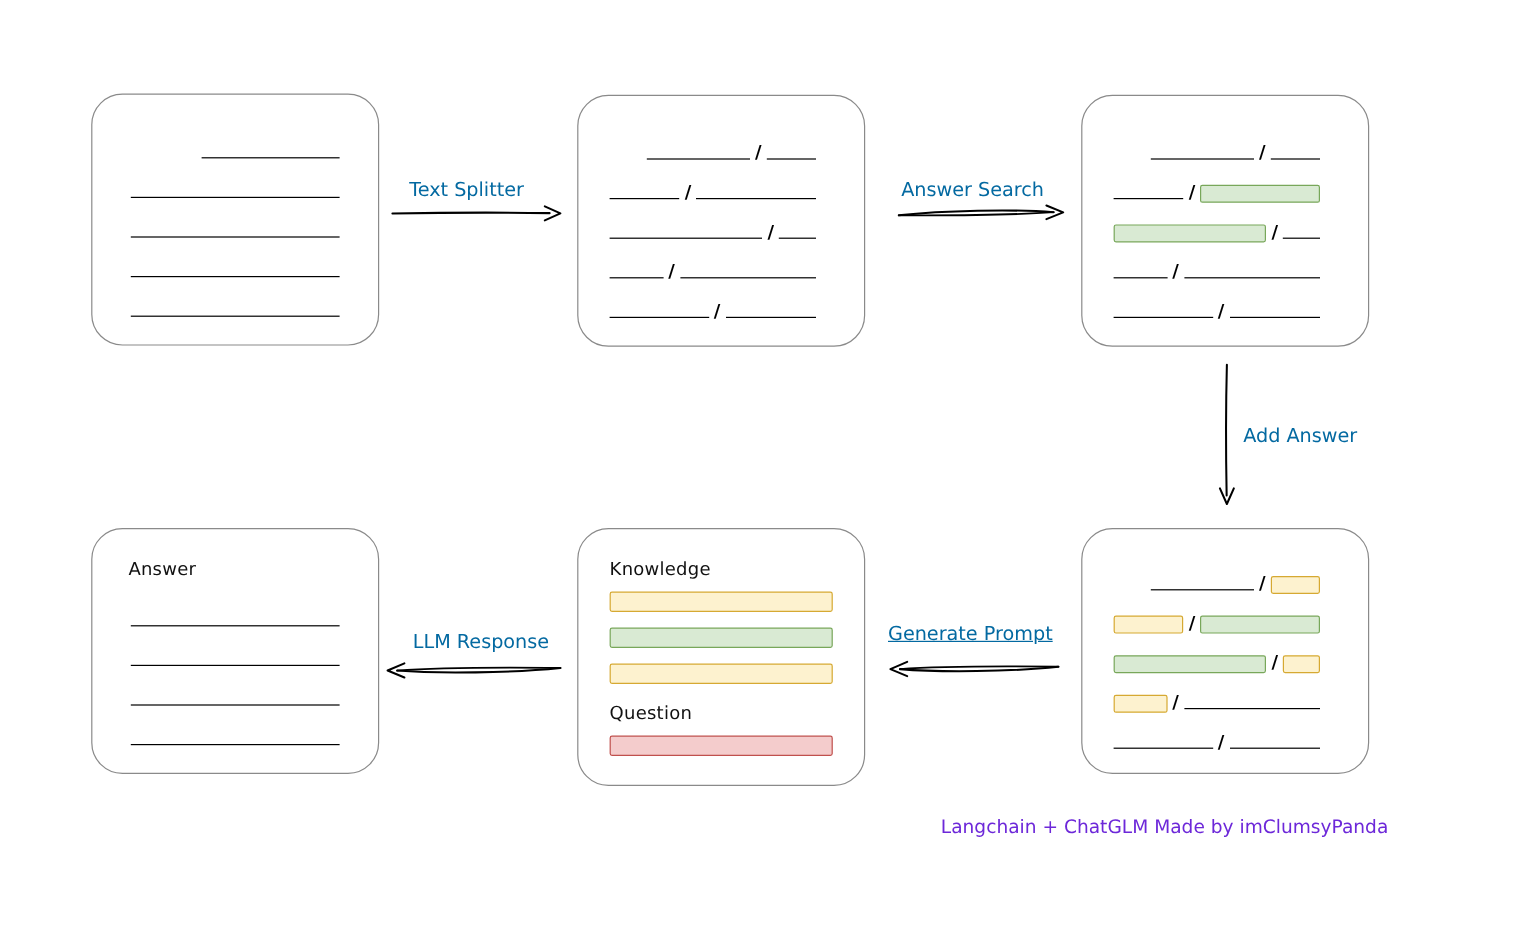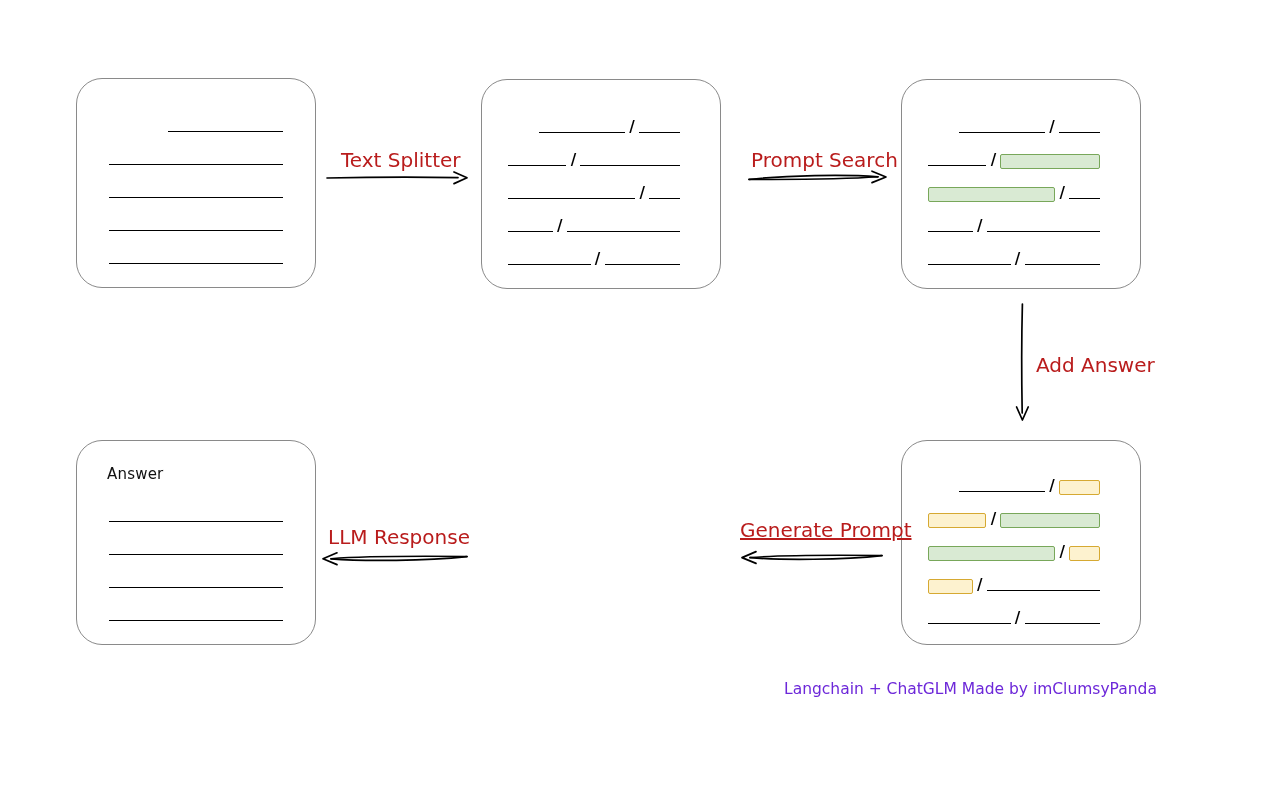--- a/index.html
+++ b/index.html
@@ -63,23 +63,23 @@
     letter-spacing:.2px;
     color:#111;
     white-space:nowrap;
   }
 
   
   .arrow{position:absolute;}
   .arrow svg{display:block;overflow:visible;}
   .arrow-label{
     position:absolute;
-    font-size:20px;
+    font-size:16px;
     white-space:nowrap;
-    color:#b91c1c;
+    color:#0369a1;
   }
 
   .footer{
     position:absolute;
     font-size:15.5px;
     white-space:nowrap;
     color:#6d28d9;
   }
 </style>
 </head>
@@ -194,20 +194,32 @@
           <span class="seg line" style="width: 113.52px;"></span>
         </div>
         <div class="row" style="top: 170px; left: 26px; right: 26px;">
           <span class="seg line" style="width: 82.56px;"></span>
           <span class="slash">/</span>
           <span class="seg line" style="width: 75.68px;"></span>
         </div>
       </div>
   </div>
 
+  <div class="card" id="card-prompt">
+    <div class="card-label" style="left:26px;top:24px;">Knowledge</div>
+    <div id="knowledge-bars">
+        <div class="seg chip yellow" style="position: absolute; left: 26px; right: 26px; width: auto; height: 17px; top: 52px;"></div>
+        <div class="seg chip green" style="position: absolute; left: 26px; right: 26px; width: auto; height: 17px; top: 82px;"></div>
+        <div class="seg chip yellow" style="position: absolute; left: 26px; right: 26px; width: auto; height: 17px; top: 112px;"></div>
+      </div>
+    <div class="card-label" style="left:26px;top:144px;">Question</div>
+    <div id="question-bars">
+        <div class="seg chip red" style="position: absolute; left: 26px; right: 26px; width: auto; height: 17px; top: 172px;"></div>
+      </div>
+  </div>
 
   <div class="card" id="card-answer">
     <div class="card-label" style="left:30px;top:24px;">Answer</div>
     <div class="rows">
         <div class="row" style="top: 68px; left: 32px; right: 32px;">
           <span class="seg line" style="width: 174px;"></span>
         </div>
         <div class="row" style="top: 101px; left: 32px; right: 32px;">
           <span class="seg line" style="width: 174px;"></span>
         </div>
@@ -228,21 +240,21 @@
   </div>
   <div class="arrow-label" style="left:341px;top:148px;">Text Splitter</div>
 
   <div class="arrow" style="left:748px;top:167px;">
     <svg width="140" height="22" viewBox="0 0 140 22">
       <path d="M1,12.4 C38,8.4 96,7.2 130,9.8" fill="none" stroke="#000" stroke-width="1.7" stroke-linecap="round"></path>
       <path d="M1,12.4 C40,12.6 98,12.2 130,9.8" fill="none" stroke="#000" stroke-width="1.5" stroke-linecap="round"></path>
       <path d="M124,4.2 L138,10.0 L124,15.6" fill="none" stroke="#000" stroke-width="1.7" stroke-linejoin="round" stroke-linecap="round"></path>
     </svg>
   </div>
-  <div class="arrow-label" style="left:751px;top:148px;">Prompt Search</div>
+  <div class="arrow-label" style="left:751px;top:148px;">Answer Search</div>
 
   <div class="arrow" style="left:1012px;top:303px;">
     <svg width="22" height="118" viewBox="0 0 22 118">
       <path d="M10.4,1 C9.4,40 9.6,78 10.2,110" fill="none" stroke="#000" stroke-width="1.7" stroke-linecap="round"></path>
       <path d="M4.6,104 L10.4,117 L16.2,104" fill="none" stroke="#000" stroke-width="1.7" stroke-linejoin="round" stroke-linecap="round"></path>
     </svg>
   </div>
   <div class="arrow-label" style="left:1036px;top:353px;">Add Answer</div>
 
   <div class="arrow" style="left:739px;top:547px;">
@@ -254,17 +266,17 @@
   </div>
   <div class="arrow-label" style="left:740px;top:518px;text-decoration:underline;">Generate Prompt</div>
 
   <div class="arrow" style="left:320px;top:548px;">
     <svg width="148" height="22" viewBox="0 0 148 22">
       <path d="M147,8.6 C106,12.8 45,13.6 11,10.8" fill="none" stroke="#000" stroke-width="1.7" stroke-linecap="round"></path>
       <path d="M147,8.6 C108,8.2 47,8.0 11,10.8" fill="none" stroke="#000" stroke-width="1.5" stroke-linecap="round"></path>
       <path d="M17,4.8 L3,10.8 L17,16.6" fill="none" stroke="#000" stroke-width="1.7" stroke-linejoin="round" stroke-linecap="round"></path>
     </svg>
   </div>
-  <div class="arrow-label" style="left:328px;top:525px;">LLM Response</div>
+  <div class="arrow-label" style="left:344px;top:525px;">LLM Response</div>
 
   <div class="footer" style="left:784px;top:680px;">Langchain + ChatGLM Made by imClumsyPanda</div>
 
 </div>
 
 </body></html>

